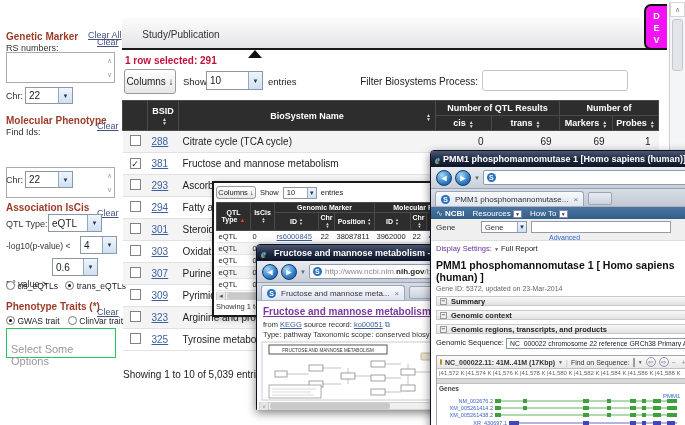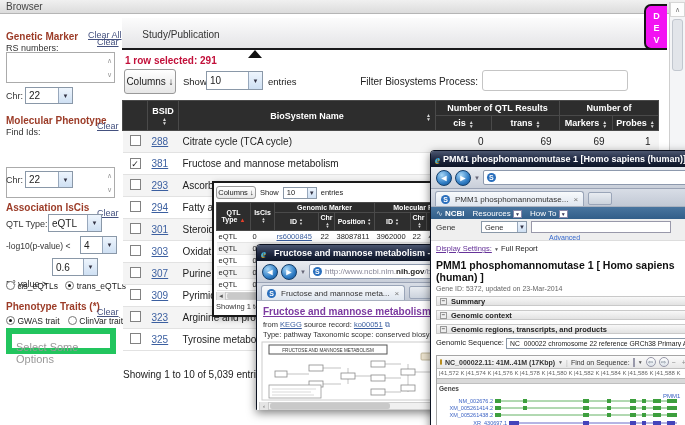--- a/index.html
+++ b/index.html
@@ -11,21 +11,21 @@
 
 .sb-head{font-size:10px;font-weight:bold;color:#9c3c28}
 .sb-link{font-size:9px;color:#44517f;text-decoration:underline;cursor:pointer}
 .sb-label{font-size:9px;color:#333}
 .listbox{border:1px solid #ababab;background:#fff;position:relative}
 .listbox .scr{position:absolute;right:2px;font-size:7px;color:#999;line-height:7px}
 .sel{display:inline-flex;align-items:center;justify-content:space-between;border:1px solid #8a98a8;background:#fff;font-size:10px;padding-left:3px;cursor:pointer}
 .sel .dd{width:14px;align-self:stretch;background:linear-gradient(#eef5fd,#cfe0f3);border-left:1px solid #98a8bc;color:#334;font-size:6px;display:flex;align-items:center;justify-content:center}
 .rad{width:9px;height:9px;border:1px solid #777;border-radius:50%;display:inline-block;background:#fff;position:relative;vertical-align:-1px;cursor:pointer}
 .rad.on::after{content:"";position:absolute;left:2px;top:2px;width:3px;height:3px;border-radius:50%;background:#111}
-.opt-box{border:6px solid #22c55e;background:#fff;color:#999;font-size:11px;padding:7px 4px}
+.opt-box{border:1px solid #22c55e;background:#fff;color:#999;font-size:11px;padding:14px 4px}
 
 .maintabs{left:122px;top:18px;width:537px;height:32px;background:linear-gradient(#fcfcfc,#e4e4e7);border-bottom:2px solid #19191c}
 .mtab{position:absolute;top:0;height:32px;font-size:10px;color:#333;display:flex;align-items:center;justify-content:center;cursor:pointer}
 .mtab.active{background:#fdfdfe;border-left:1px solid #d8d8d8;border-right:1px solid #d8d8d8}
 .tabtri{left:248px;top:50px;width:0;height:0;border-left:7px solid transparent;border-right:7px solid transparent;border-bottom:8px solid #111}
 .rowsel{left:125px;top:55px;font-size:10px;color:#c2103a;font-weight:bold}
 .btn{border:1px solid #999;border-radius:3px;background:linear-gradient(#fff,#e6e6e6);font-size:10px;color:#222;display:flex;align-items:center;justify-content:center;cursor:pointer}
 .inp{border:1px solid #c5c5c5;border-radius:3px;background:#fff}
 
 .dtable{border-collapse:collapse;table-layout:fixed;width:536px;font-size:10px}
@@ -93,23 +93,20 @@
 .ruler{position:relative;height:10px;border-bottom:1px solid #b9b9b9;font-size:6px;color:#666}
 .ruler span{position:absolute;top:1px}
 .posband{height:5px;background:#d9d9d9;border-bottom:1px solid #bfbfbf}
 .trk-label{font-size:6.5px;font-weight:bold;color:#444}
 </style>
 </head>
 <body>
 
 <div class="app">
 
-  <div class="ab topbar">
-    <span>Browser</span>
-  </div>
 
   <div class="ab" style="left:88px;top:24px"><span class="sb-link">Clear All</span></div>
 
   <div class="ab sb-head" style="left:6px;top:31px">Genetic Marker</div>
   <div class="ab" style="left:97px;top:31px"><span class="sb-link">Clear</span></div>
   <div class="ab sb-label" style="left:6px;top:43px">RS numbers:</div>
   <div class="ab listbox" style="left:6px;top:52px;width:109px;height:31px">
     <span class="scr" style="top:4px">∧</span>
     <span class="scr" style="bottom:4px">∨</span>
   </div>
@@ -539,21 +536,21 @@
         <span class="ab" style="left:5px;top:4px">Gene</span>
         <div class="sel ab" style="left:50px;top:2px;width:46px;height:12px;font-size:7.5px">
           <span>Gene</span>
             <span class="dd" style="width:9px">▼</span>
         </div>
         <div class="ab" style="left:100px;top:2px;width:140px;height:12px;border:1px solid #99a;background:#fff"></div>
         <span class="ab" style="left:118px;top:15px;font-size:7px;color:#36c">Advanced</span>
       </div>
       <div style="position:relative;padding:3px 5px 0 5px">
         <div style="font-size:7.5px">
-          <span style="color:#663399;text-decoration:underline">Display Settings:</span>
+          <span style="color:#663399;">Display Settings:</span>
           <span style="font-size:5px;color:#555">▼</span>
           <span>Full Report</span>
         </div>
         <div style="font-size:10.5px;font-weight:bold;color:#111;margin-top:6px">PMM1 phosphomannomutase 1 [ Homo sapiens (human) ]</div>
         <div style="font-size:7px;color:#666;margin-top:2px">Gene ID: 5372, updated on 23-Mar-2014</div>
         <div class="secbar" style="margin-top:4px">
           <span class="tg">−</span>
             <span>Summary</span>
         </div>
         <div class="secbar" style="margin-top:4px">

